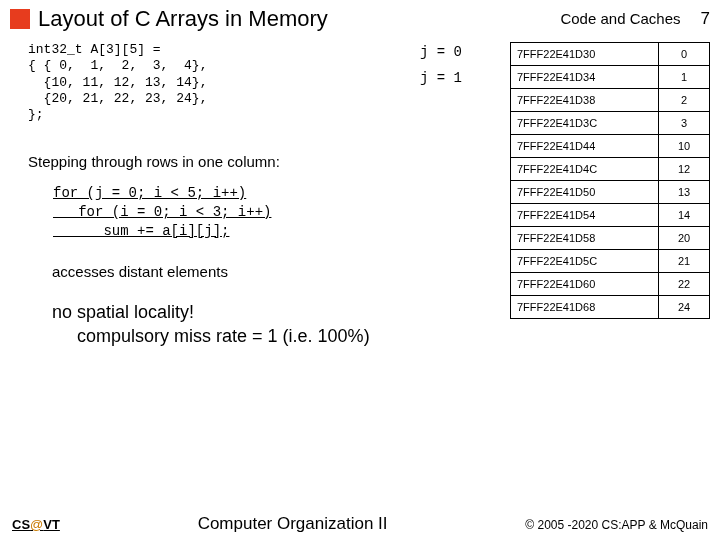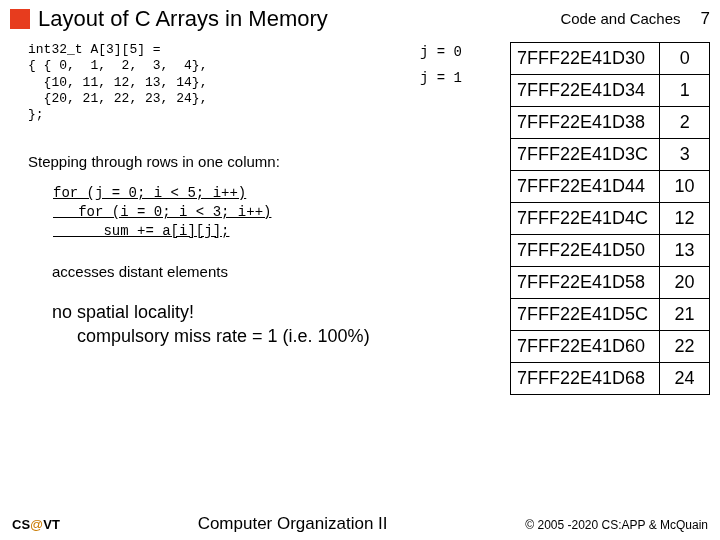--- a/index.html
+++ b/index.html
@@ -79,21 +79,21 @@
     font-family: "Courier New", monospace;
     font-size: 14px;
   }
   .j-row { margin-bottom: 10px; }
   .right-col {
     width: 200px;
   }
   .mem-table {
     border-collapse: collapse;
     width: 100%;
-    font-size: 18px;
+    font-size: 11px;
     padding-left: 37px;
   }
   .mem-table td {
     border: 1px solid #000;
     padding: 5px 6px;
     text-align: left;
     font-family: Arial, sans-serif;
   }
   .mem-table td.addr { width: 140px; }
   .mem-table td.val { text-align: center; width: 48px; }
@@ -101,21 +101,21 @@
     position: absolute;
     bottom: 6px;
     left: 0;
     right: 0;
     display: flex;
     justify-content: space-between;
     align-items: baseline;
     padding: 0 12px;
     font-size: 13px;
   }
-  .footer-left { font-weight: bold; }
+  .footer-left { font-weight: bold; text-decoration: underline; }
   .footer-left .at { color: #c97a00; font-weight: normal; }
   .footer-center { font-size: 17px; }
   .footer-right { font-size: 12px; }
 </style>
 </head>
 <body>
 
 <div class="header">
   <div class="accent-square"></div>
   <div class="title">Layout of C Arrays in Memory</div>
@@ -173,20 +173,24 @@
           </tr>
           <tr>
             <td class="addr">7FFF22E41D4C</td>
             <td class="val">12</td>
           </tr>
           <tr>
             <td class="addr">7FFF22E41D50</td>
             <td class="val">13</td>
           </tr>
           <tr>
+            <td class="addr">7FFF22E41D54</td>
+            <td class="val">14</td>
+          </tr>
+          <tr>
             <td class="addr">7FFF22E41D58</td>
             <td class="val">20</td>
           </tr>
           <tr>
             <td class="addr">7FFF22E41D5C</td>
             <td class="val">21</td>
           </tr>
           <tr>
             <td class="addr">7FFF22E41D60</td>
             <td class="val">22</td>

